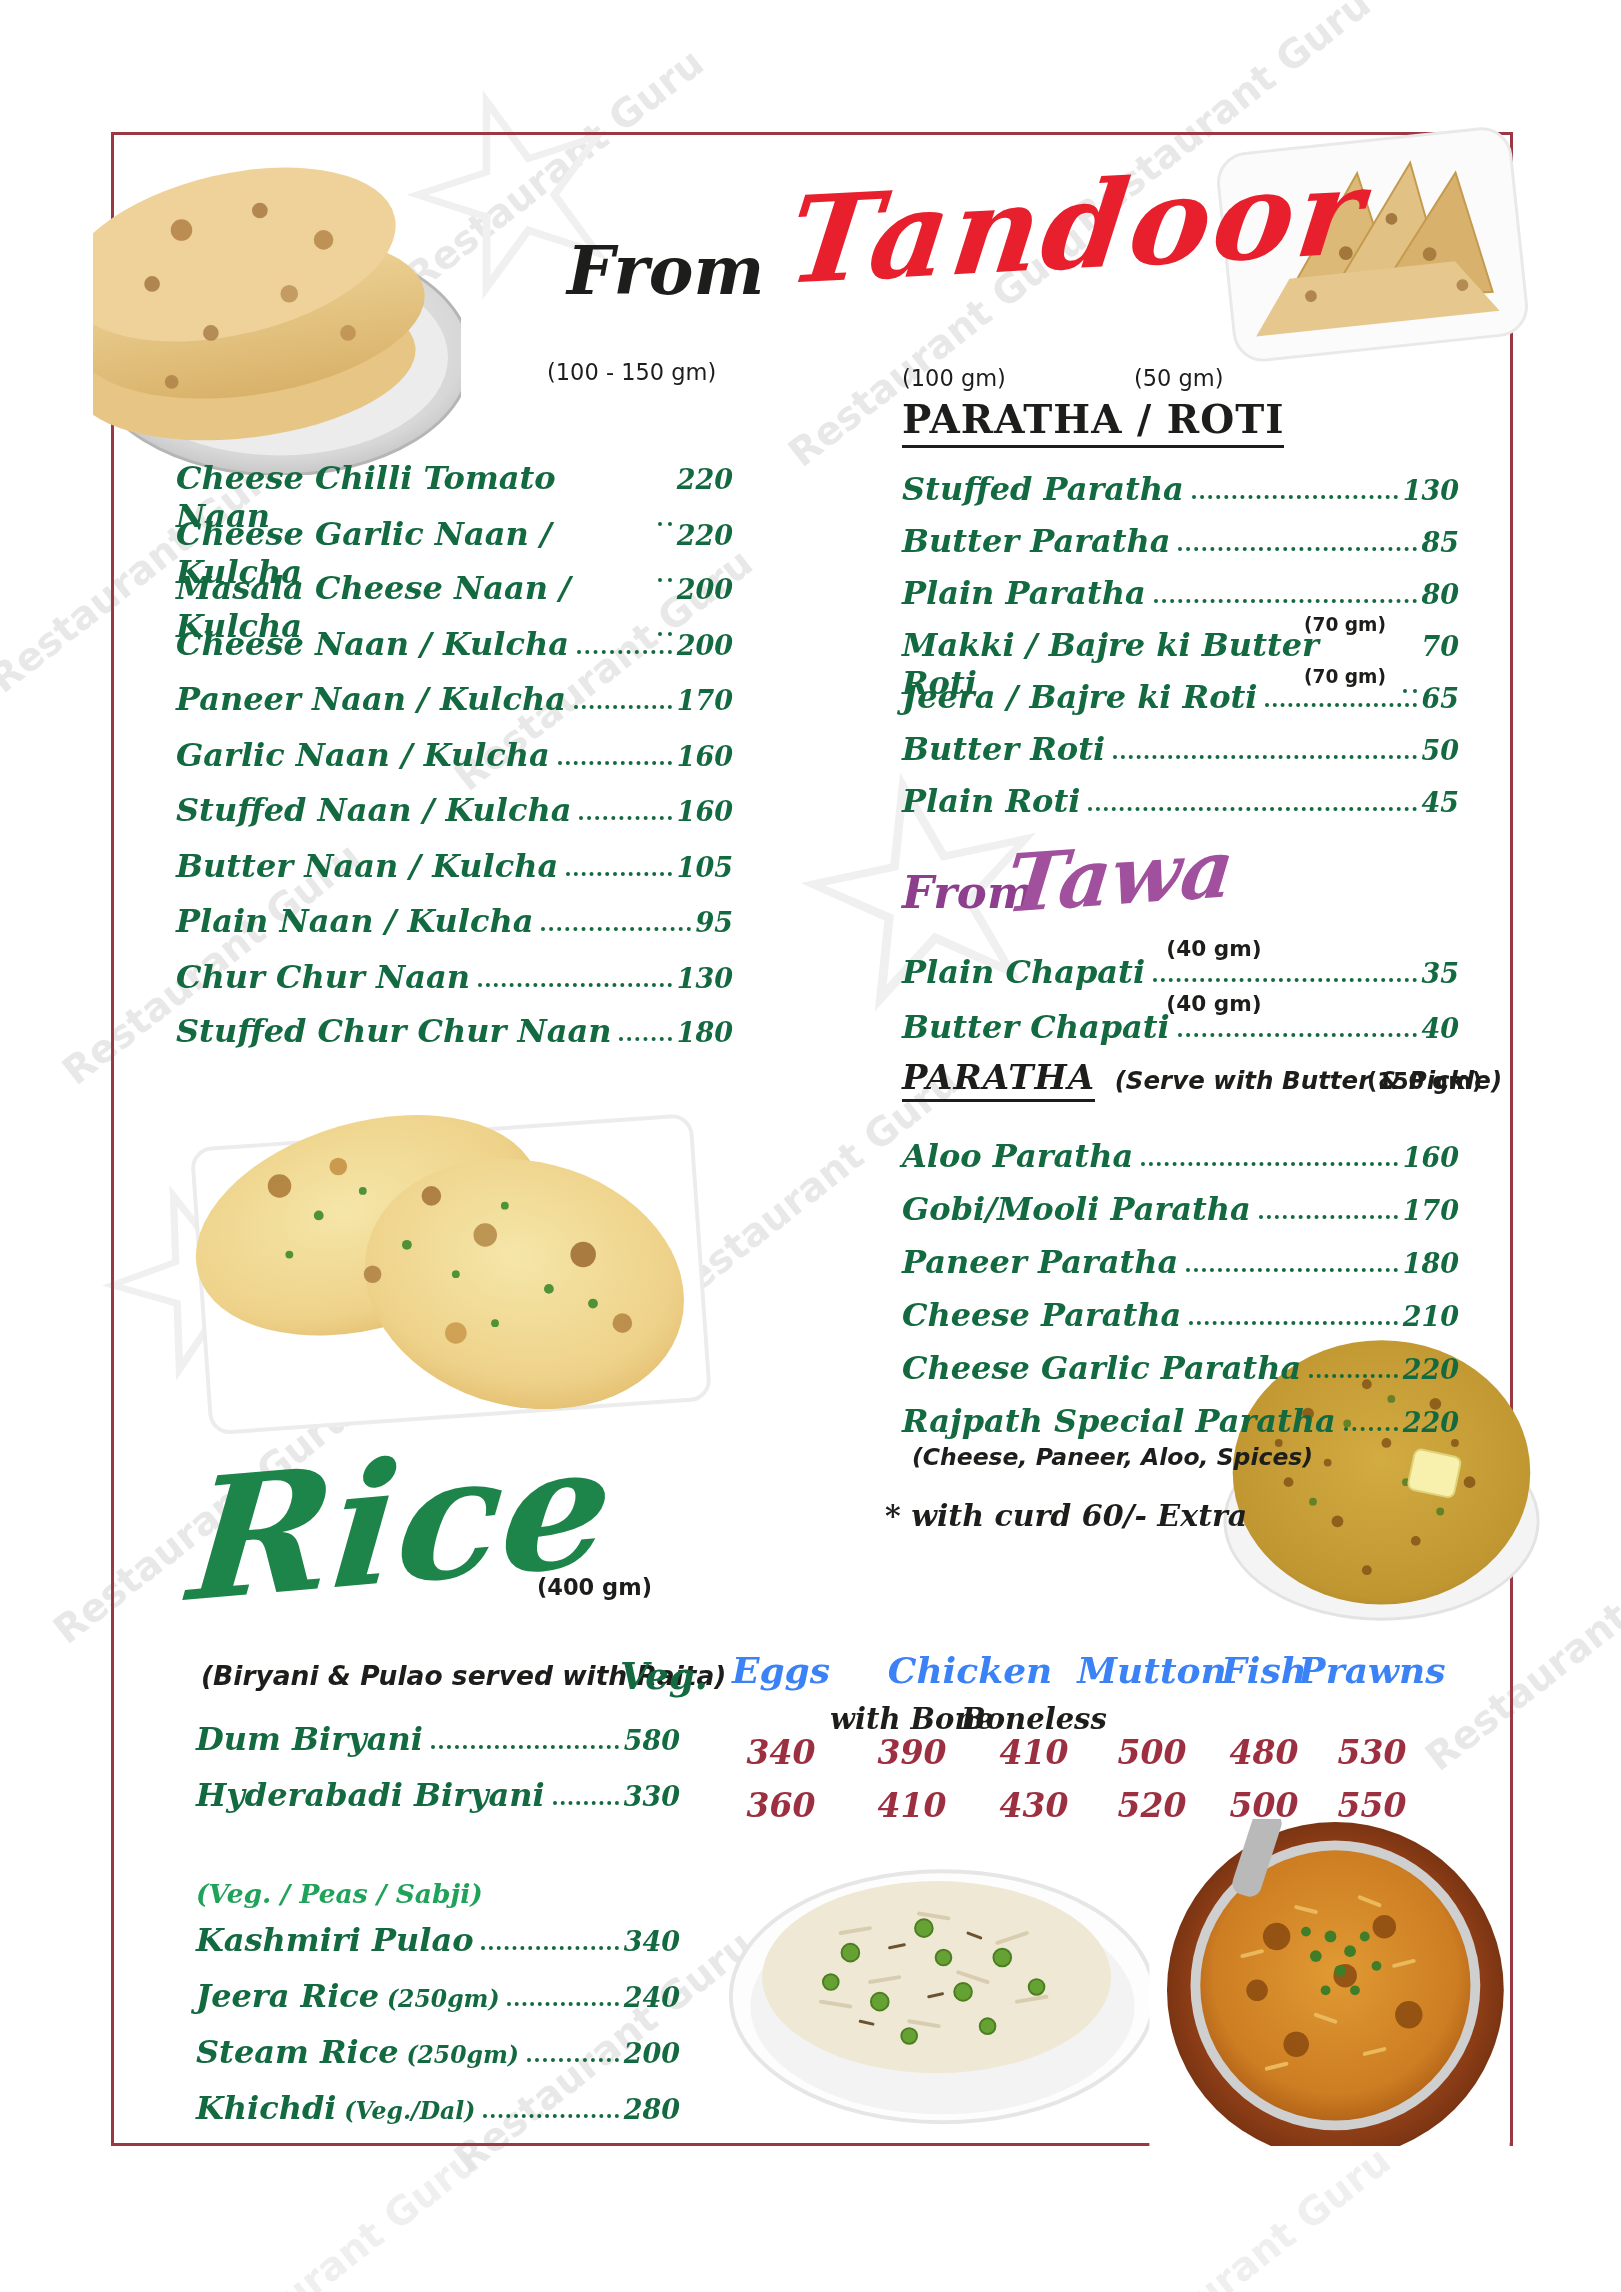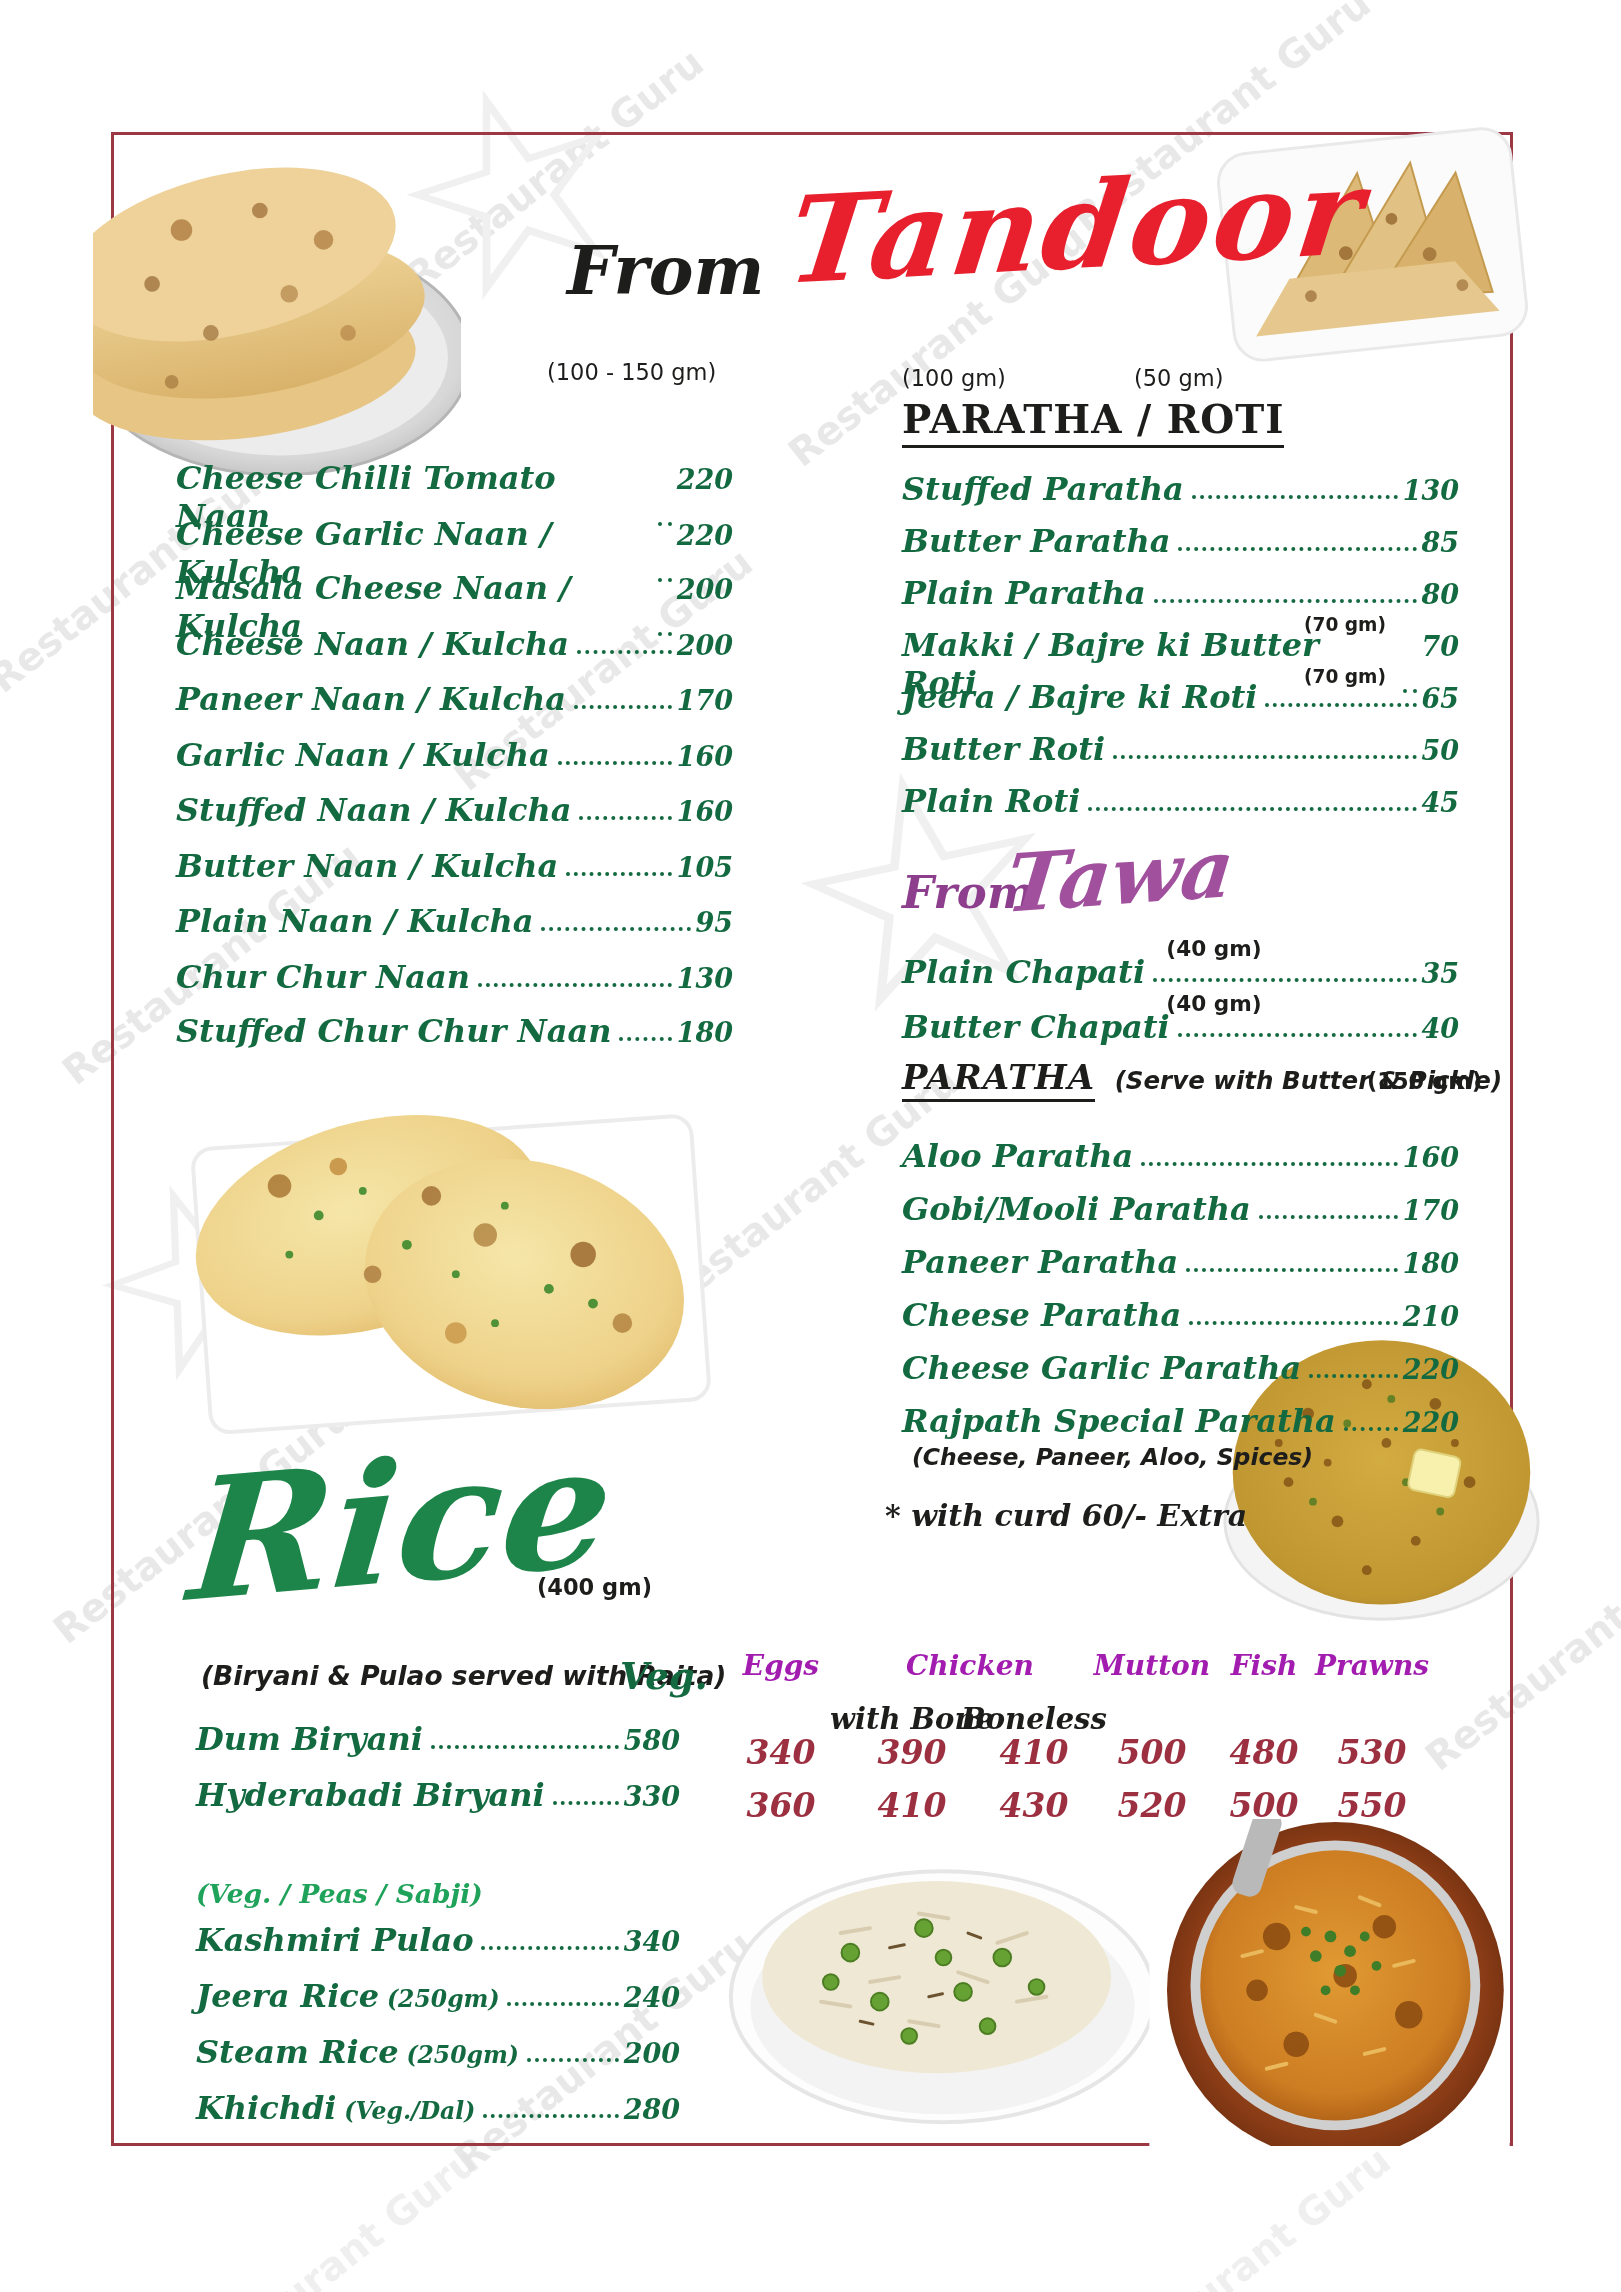--- a/index.html
+++ b/index.html
@@ -69,21 +69,21 @@
                  font-size:169px; color:#1d8549; transform:skewX(-10deg) rotate(-5deg); z-index:3; }
   .veg-label { position:absolute; left:620px; top:1654px; font-style:italic; font-weight:700;
                font-size:37px; color:#146a40; z-index:3; }
   .serving-note { position:absolute; left:201px; top:1660px; font-family:"DejaVu Sans", sans-serif;
                   font-style:italic; font-weight:700; font-size:26.5px; color:#1d1d1b; z-index:3; }
   .pulao-variants { position:absolute; left:196px; top:1878px; font-style:italic; font-weight:700;
                     font-size:26.5px; color:#1fa25a; z-index:3; }
 
   
   .tc { position:absolute; transform:translateX(-50%); white-space:nowrap; z-index:3; }
-  .th { font-style:italic; font-weight:700; font-size:28px; color:#a21caf; }
+  .th { font-style:italic; font-weight:700; font-size:36px; color:#3b82f6; }
   .tsh { font-style:italic; font-weight:700; font-size:29px; color:#1d1d1b; }
   .tv { font-style:italic; font-weight:700; font-size:33px; color:#9c3040; }
 </style>
 </head>
 <body>
 
 <div class="page">
 
   <span class="wm" style="left:-44px;top:549px">Restaurant Guru</span>
   <span class="wm" style="left:372px;top:147px">Restaurant Guru</span>

